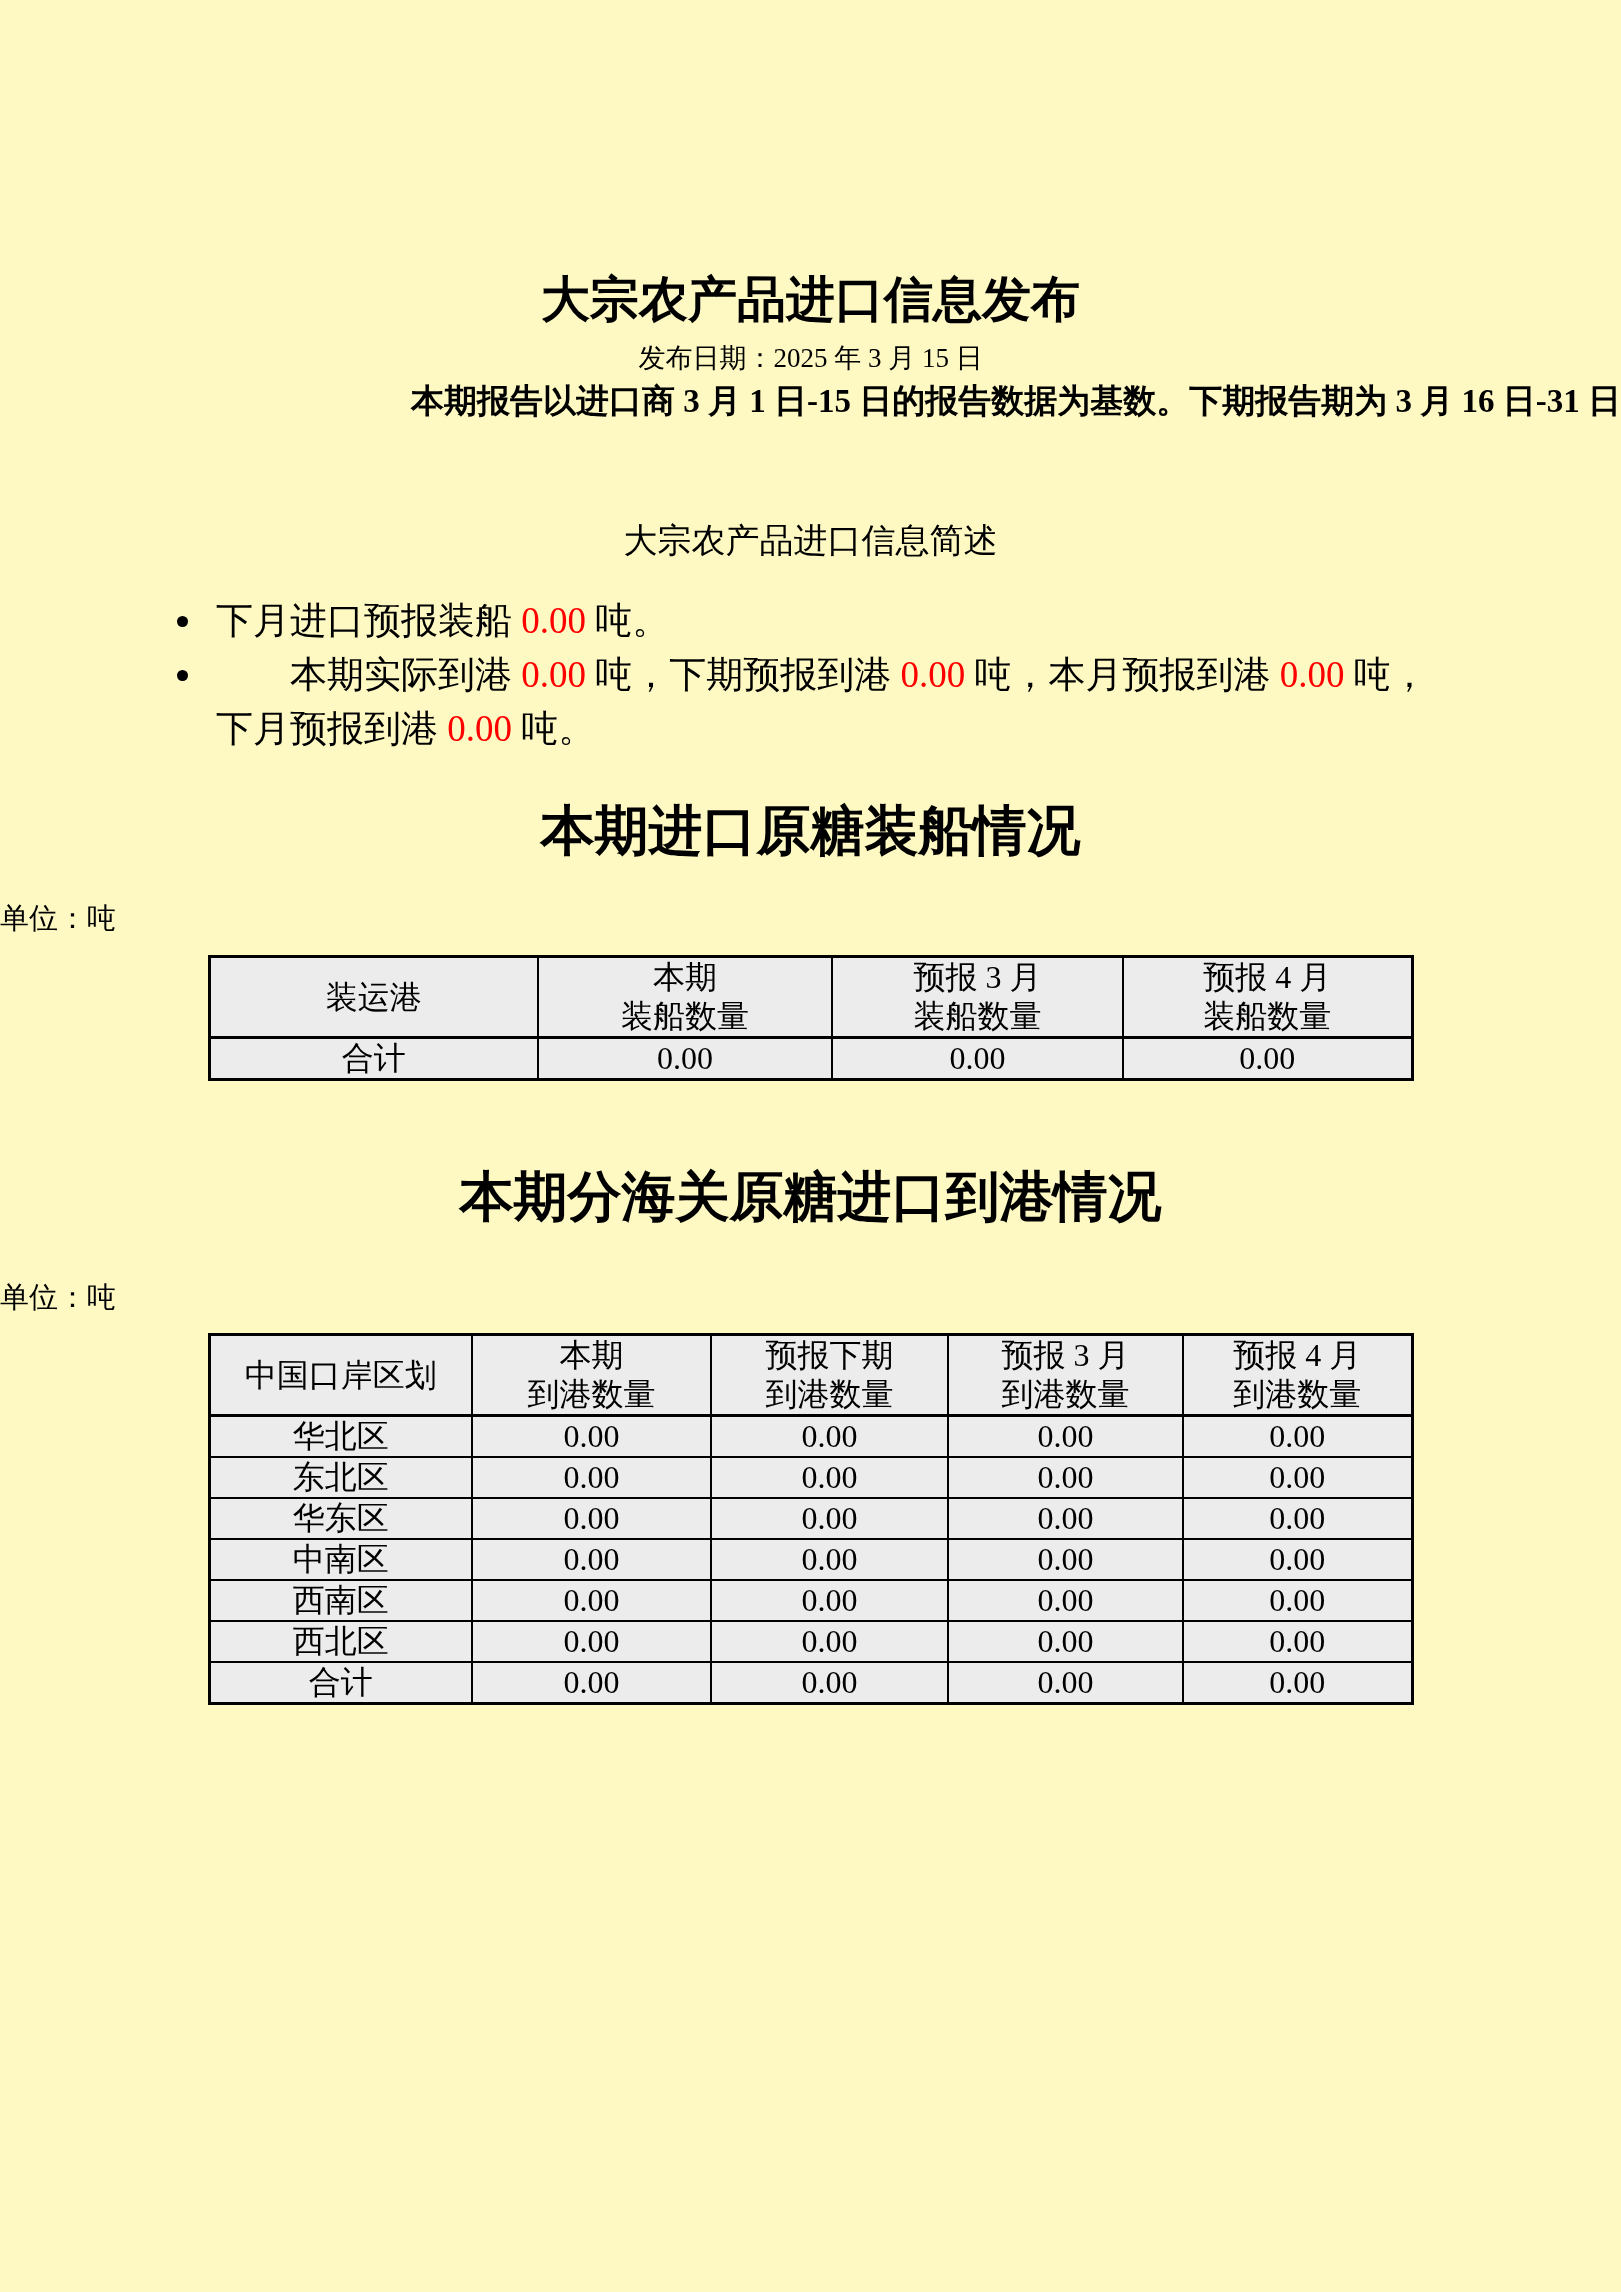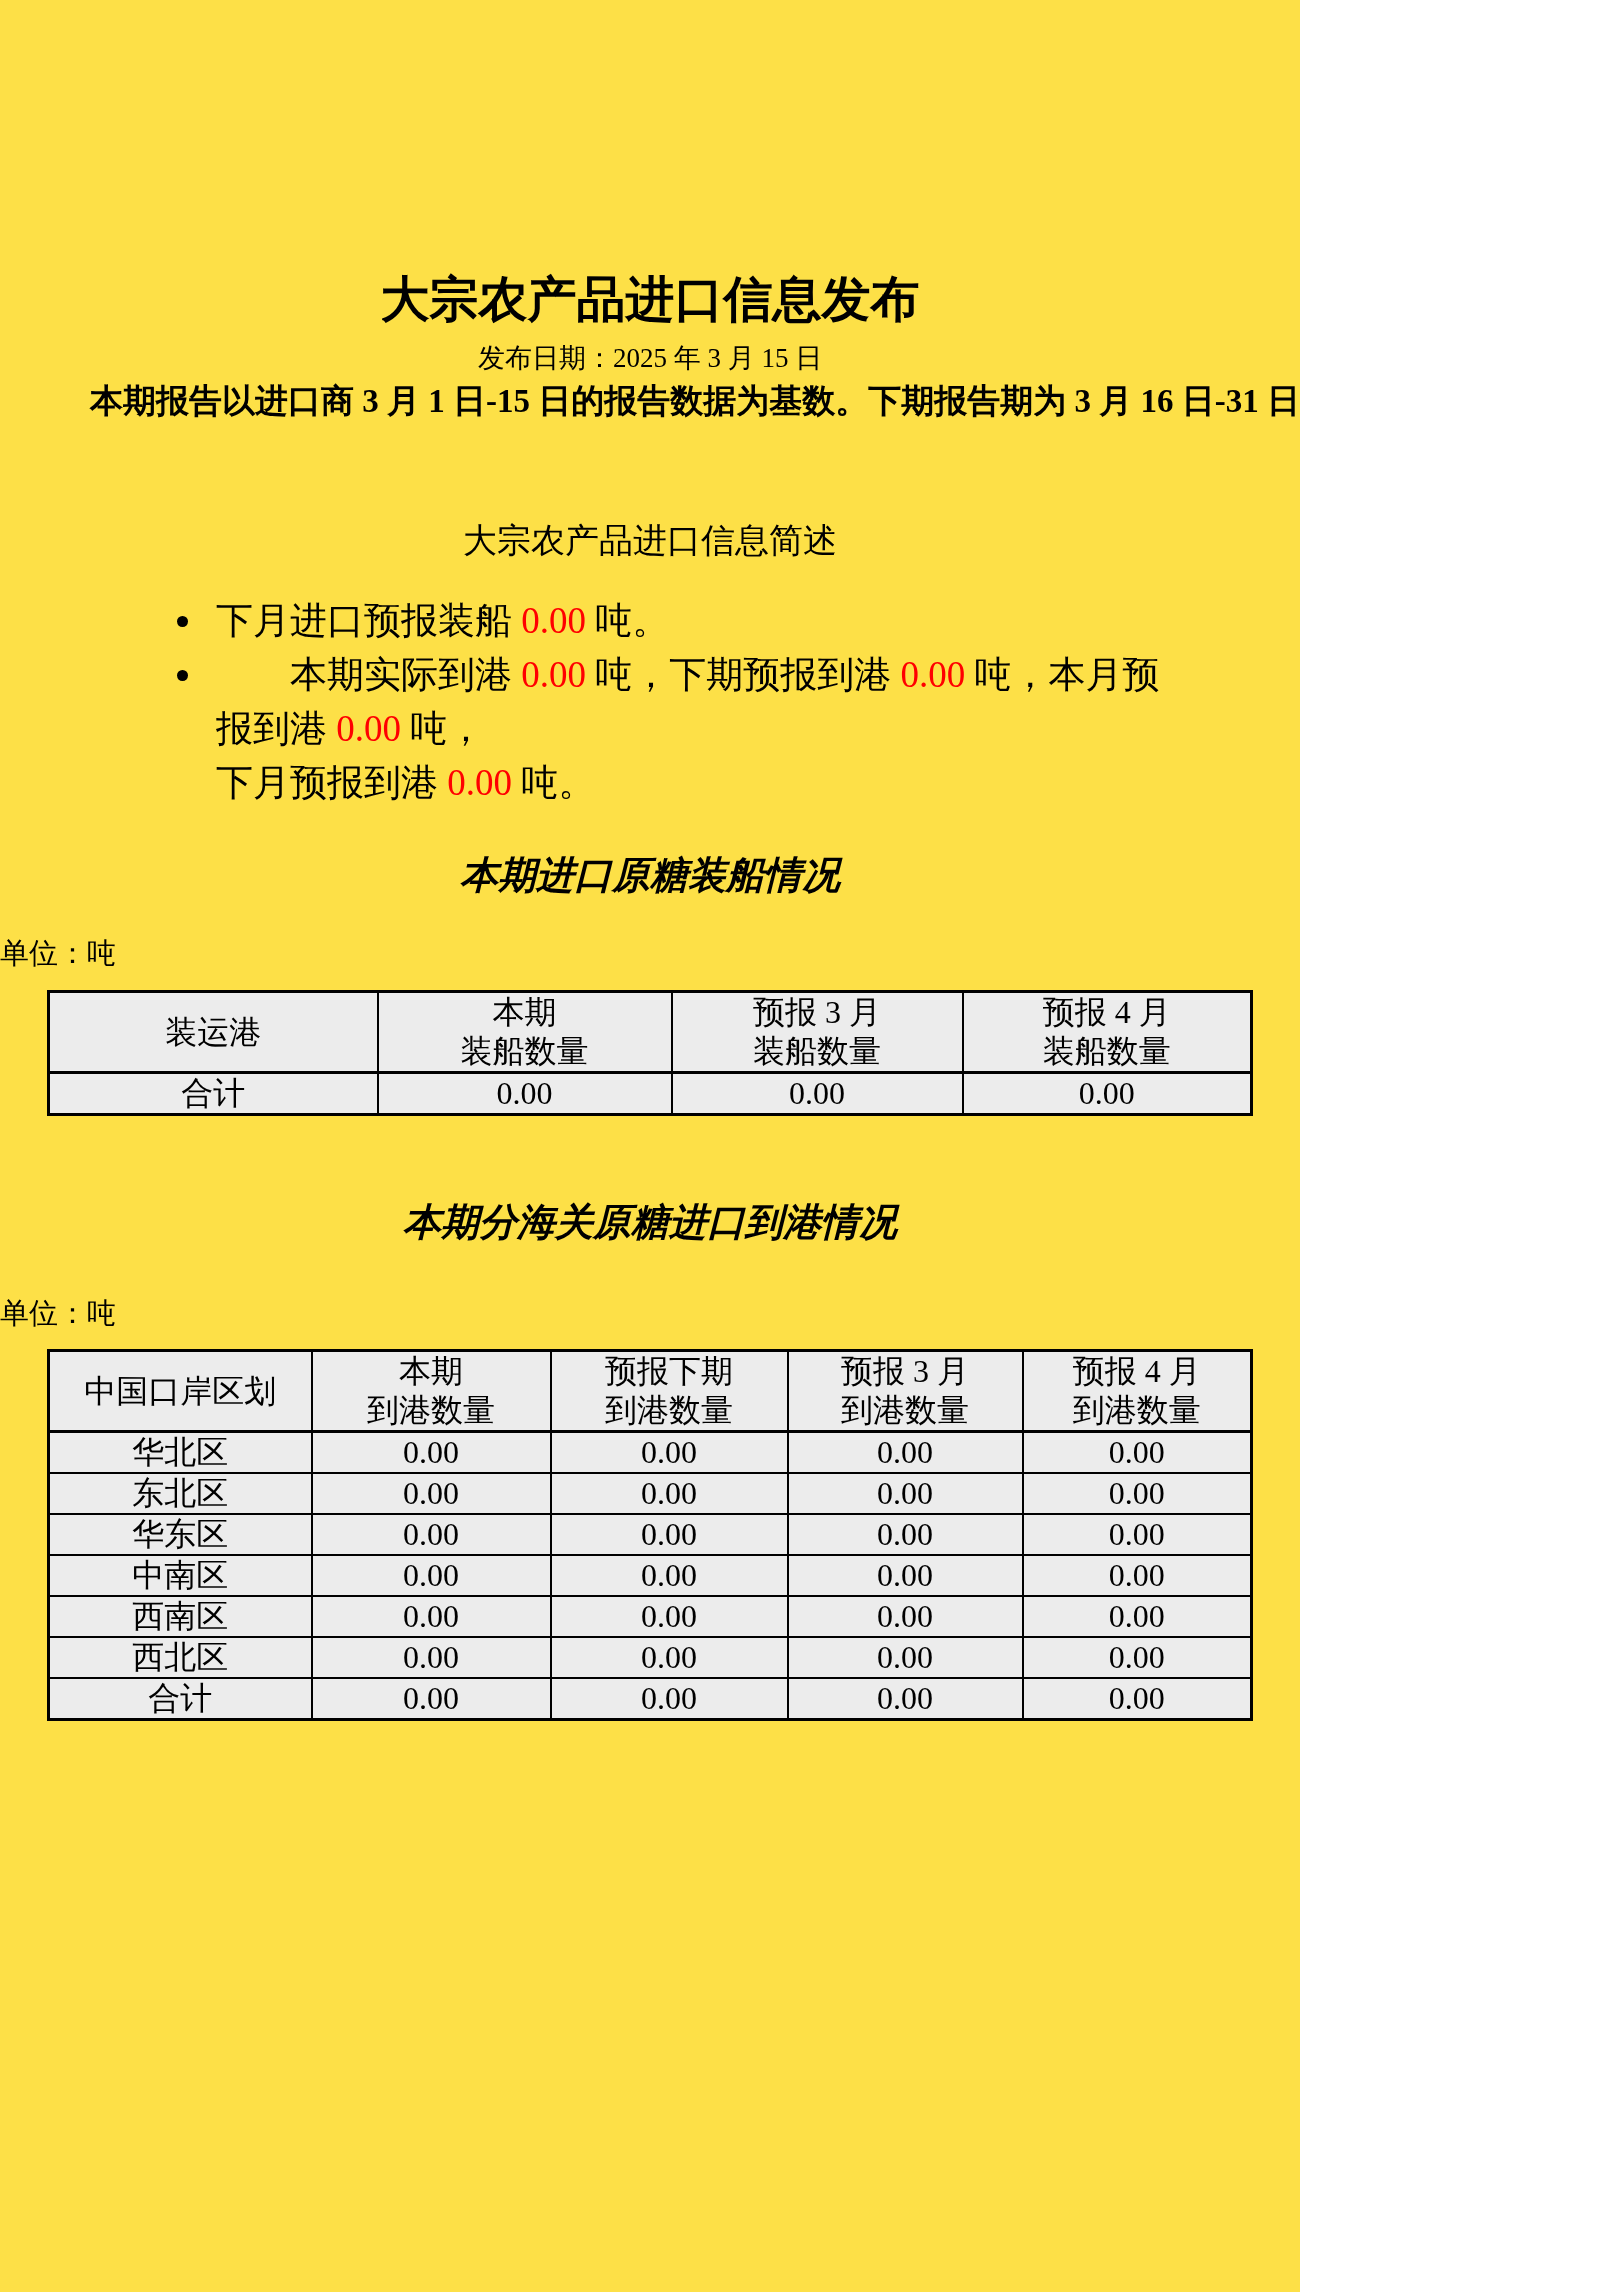--- a/index.html
+++ b/index.html
@@ -1,20 +1,20 @@
 <!DOCTYPE html>
 <html><head>
 <meta charset="utf-8">
 <style>
   html,body{margin:0;padding:0;background:#ffffff;}
   .page{
     position:relative;
-    width:1300px;
+    width:1621px;
     height:2293px;
-    background:#fde047;
+    background:#fef9c3;
     color:#000;
     font-family:"Liberation Serif","DejaVu Serif",serif;
     overflow:hidden;
   }
   .doc-title{
     margin:0;
     padding-top:271px;
     text-align:center;
     font-size:49px;
     font-weight:700;
@@ -56,24 +56,23 @@
     top:22.5px;
     width:10.8px;
     height:10.8px;
     border-radius:50%;
     background:#000;
   }
   .bullets .line{display:block;}
   .table-heading{
     margin:43px 0 0;
     text-align:center;
-    font-size:38px;
+    font-size:54px;
     font-weight:700;
     line-height:1.2;
-    font-style:italic;
   }
   .table-heading.second{margin-top:84px;}
   .unit{
     margin:39px 0 0;
     text-align:left;
     font-size:29px;
     font-weight:400;
     line-height:1.15;
   }
   .unit.second{margin-top:51px;}

